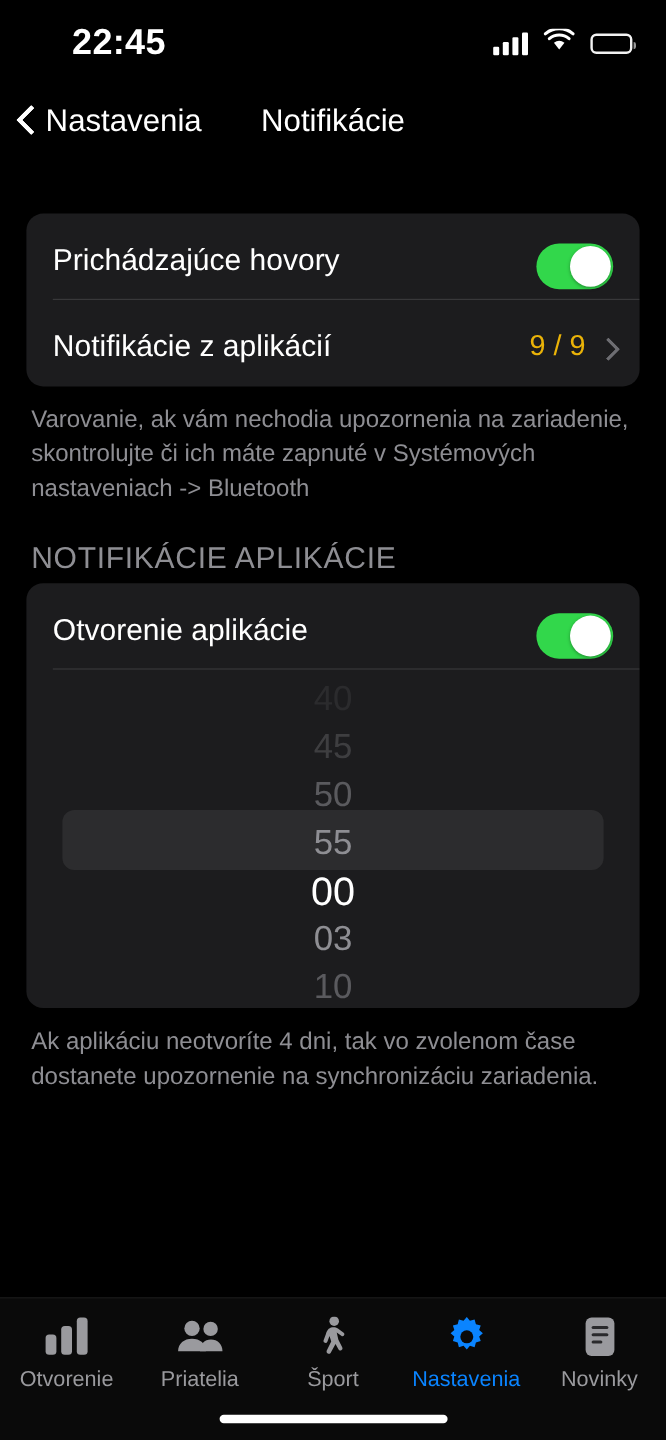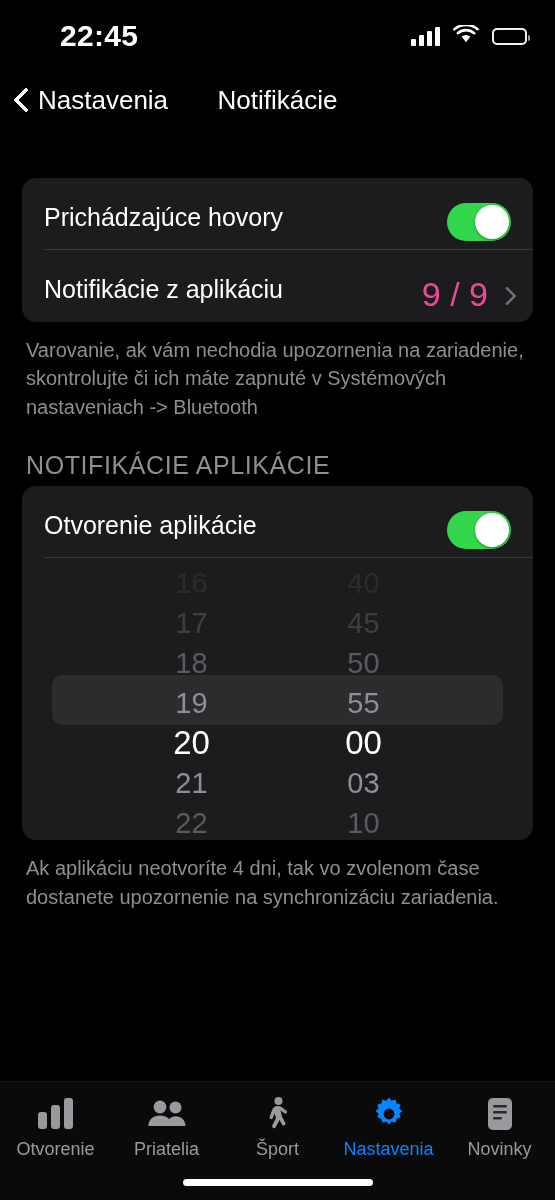--- a/index.html
+++ b/index.html
@@ -77,21 +77,21 @@
     position:relative;
     display:flex; align-items:flex-start; justify-content:space-between;
     height:62px; padding:15px 22px;margin-top:10px;
   }
   .row-label { color:#fff; font-size:25px; }
   .row.divided::after {
     content:""; position:absolute; left:22px; right:0; bottom:0;
     height:1px; background:#38383a;
   }
   .row-right { display:flex; align-items:center; gap:12px; }
-  .row-value { color:#ec4899; font-size:34px; }
+  .row-value { color:#eab308; font-size:24px; }
   .chev-right {
     width:11px; height:19px; position:relative; flex:none;
   }
   .chev-right::before {
     content:""; position:absolute; left:0; top:4px;
     width:11px; height:11px;
     border-right:3px solid #6d6d72; border-top:3px solid #6d6d72;
     transform:rotate(45deg); border-radius:1px;
   }
 
@@ -211,21 +211,21 @@
     <div class="card">
 
       <div class="row divided">
         <span class="row-label">Prichádzajúce hovory</span>
         <span class="toggle on">
           <span class="knob"></span>
         </span>
       </div>
 
       <div class="row">
-        <span class="row-label">Notifikácie z aplikáciu</span>
+        <span class="row-label">Notifikácie z aplikácií</span>
         <span class="row-right">
           <span class="row-value">9 / 9</span>
           <span class="chev-right"></span>
         </span>
       </div>
 
     </div>
 
     <div class="footer-note">Varovanie, ak vám nechodia upozornenia na zariadenie, skontrolujte či ich máte zapnuté v Systémových nastaveniach -&gt; Bluetooth</div>
 
@@ -236,30 +236,20 @@
       <div class="row divided">
         <span class="row-label">Otvorenie aplikácie</span>
         <span class="toggle on">
           <span class="knob"></span>
         </span>
       </div>
 
       <div class="picker">
         <div class="picker-band"></div>
         <div class="picker-cols">
-          <div class="picker-col">
-            <div class="picker-item f3">16</div>
-            <div class="picker-item f2">17</div>
-            <div class="picker-item f1">18</div>
-            <div class="picker-item">19</div>
-            <div class="picker-item selected">20</div>
-            <div class="picker-item">21</div>
-            <div class="picker-item f1">22</div>
-
-          </div>
           <div class="picker-col">
             <div class="picker-item f3">40</div>
             <div class="picker-item f2">45</div>
             <div class="picker-item f1">50</div>
             <div class="picker-item">55</div>
             <div class="picker-item selected">00</div>
             <div class="picker-item">03</div>
             <div class="picker-item f1">10</div>
 
           </div>

